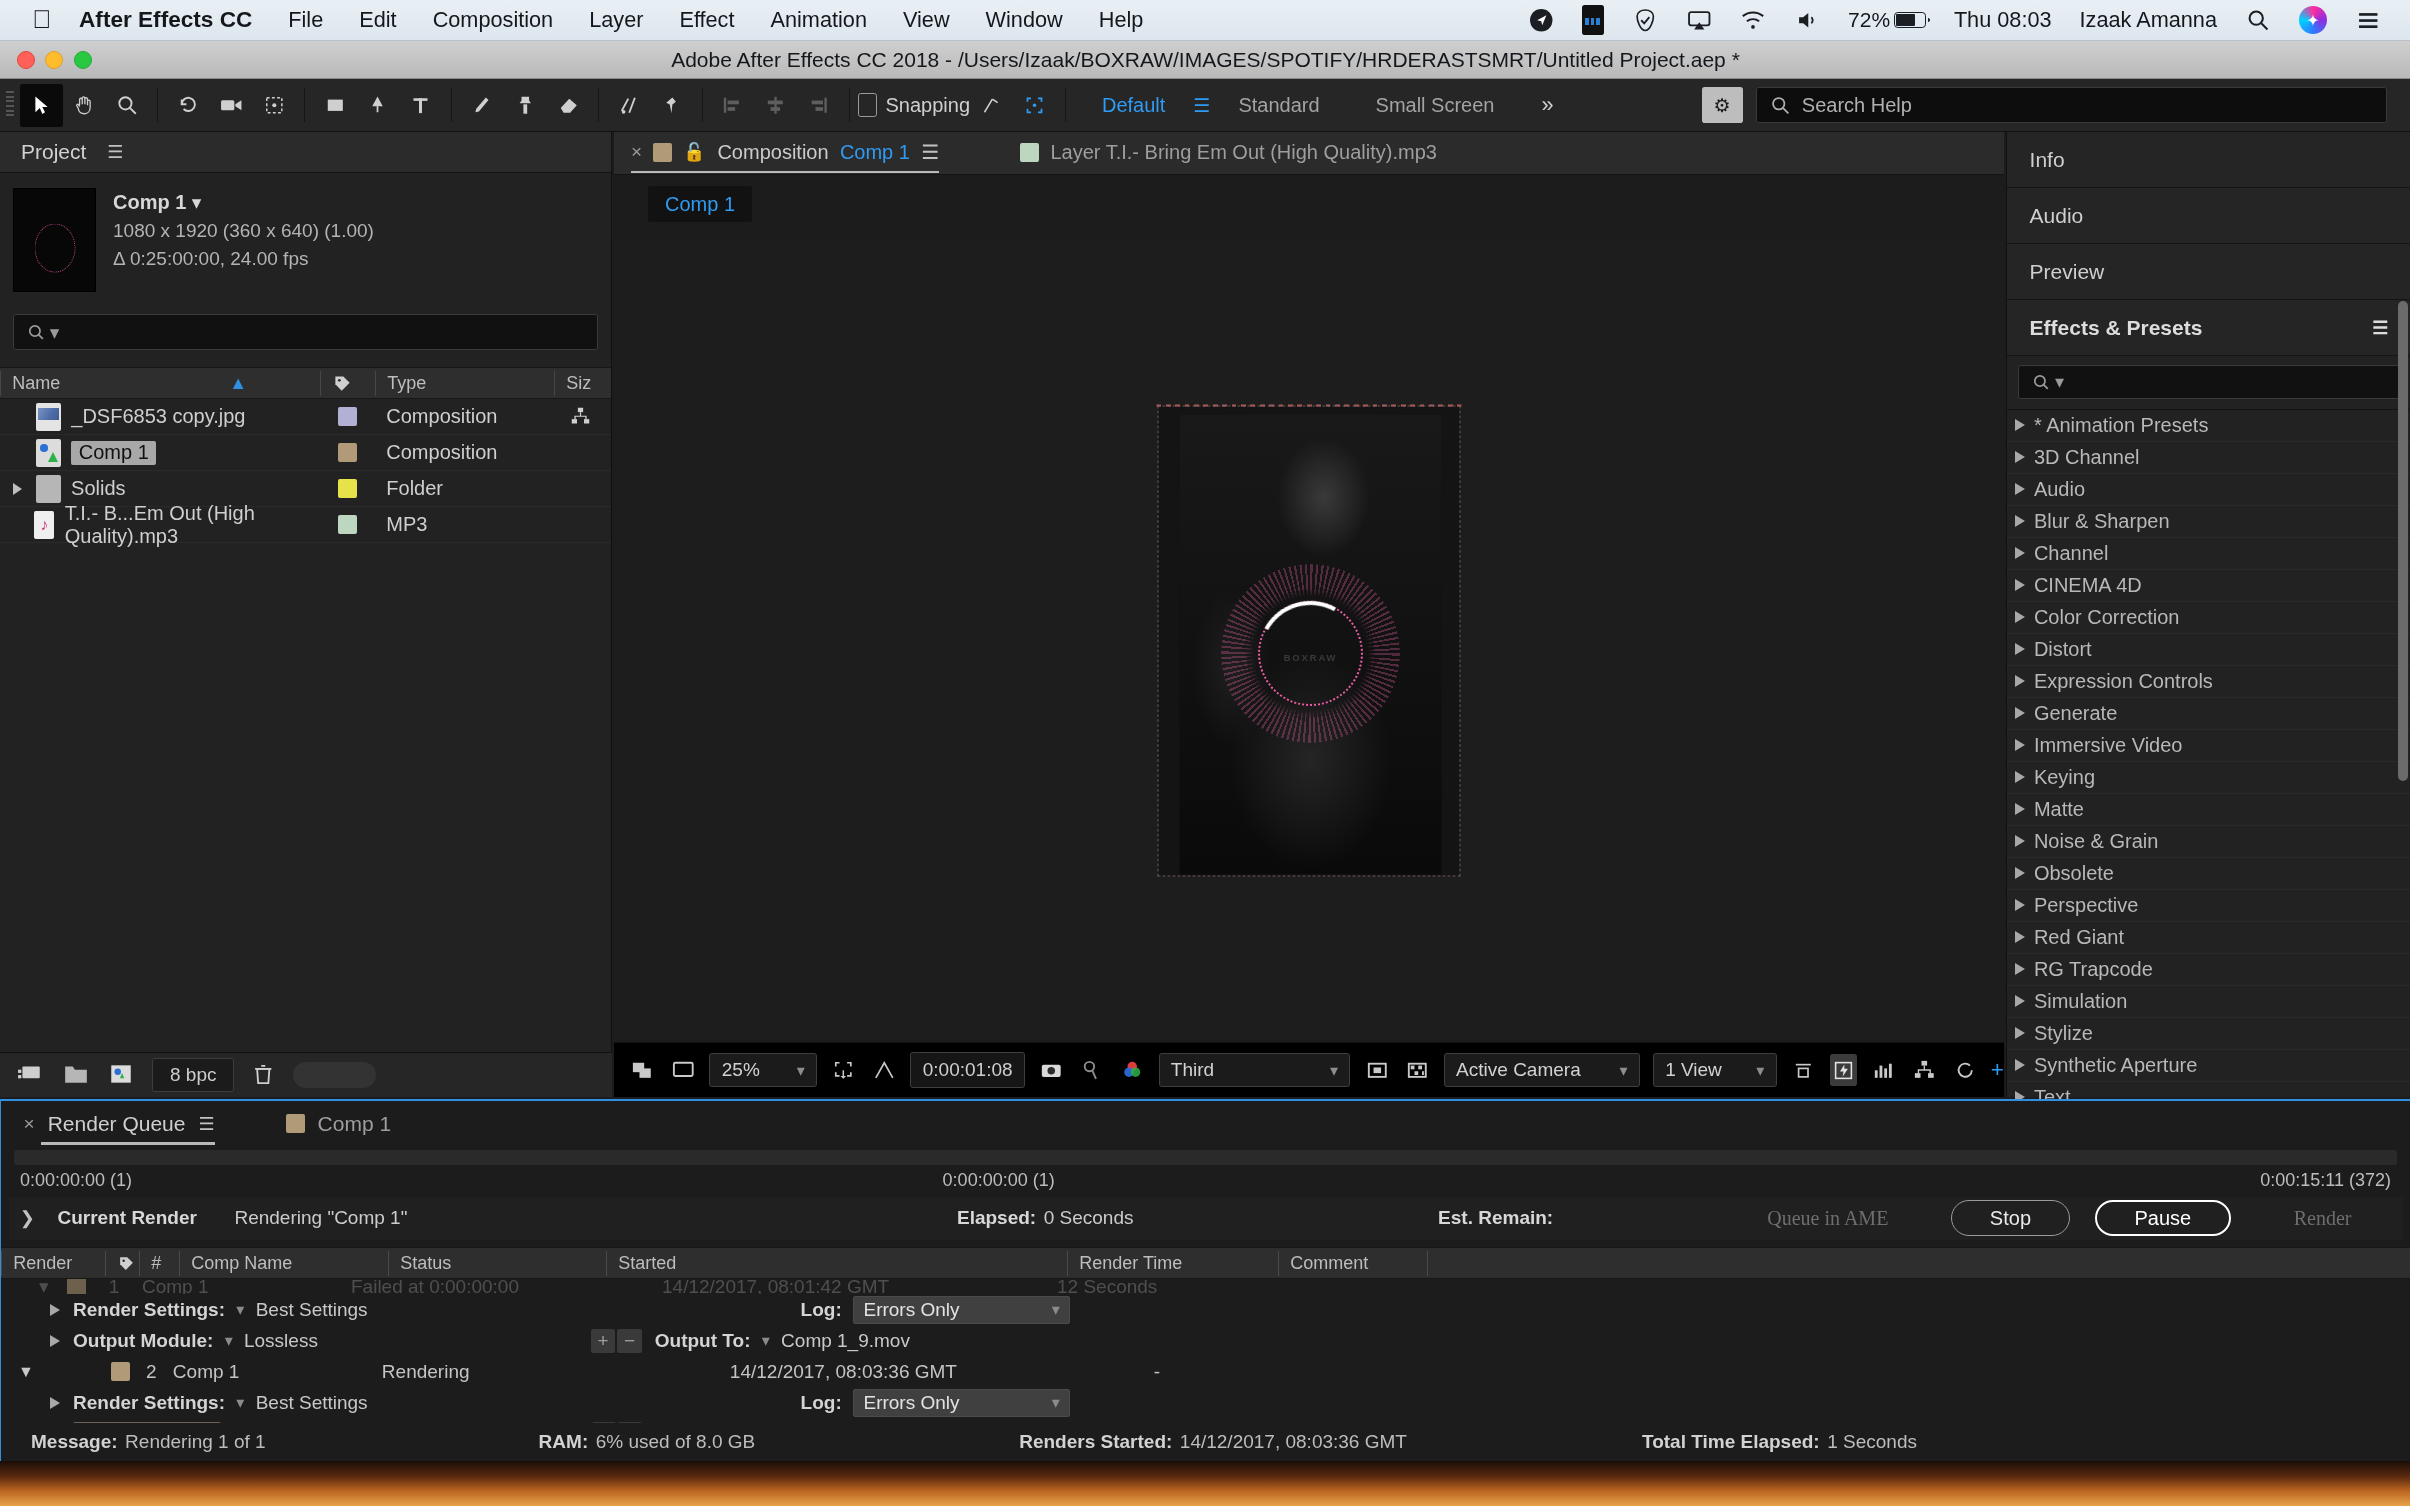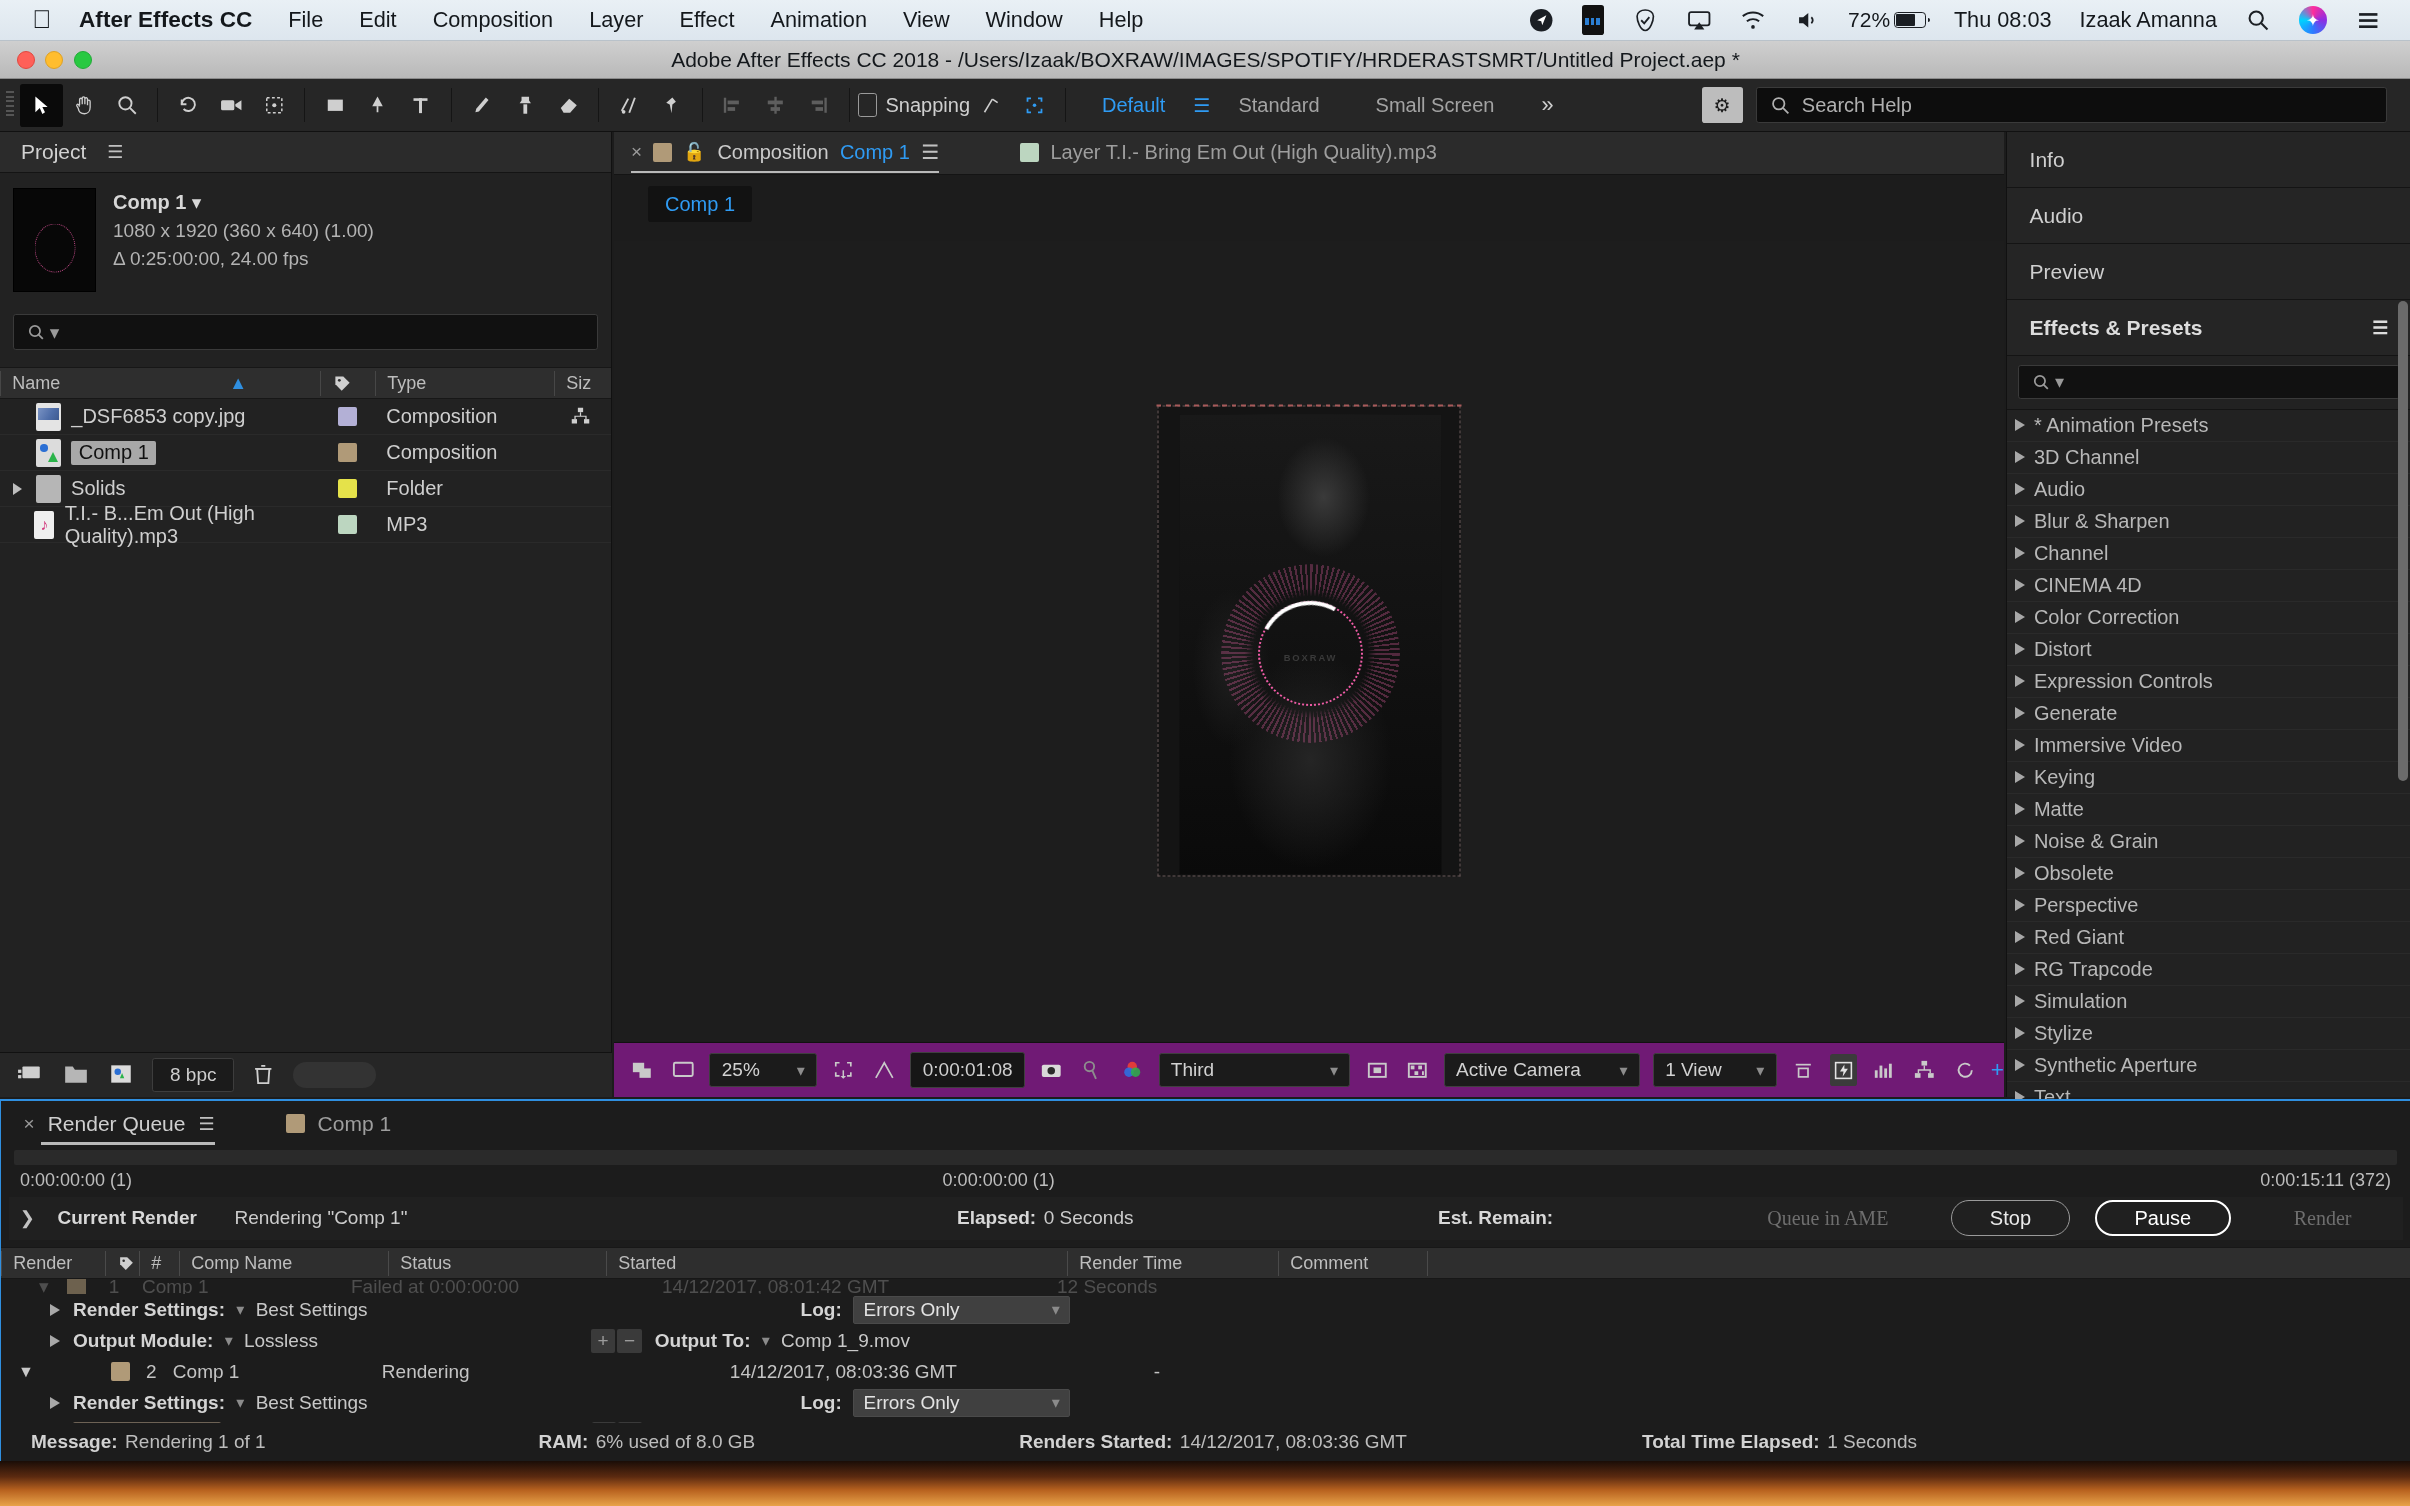--- a/index.html
+++ b/index.html
@@ -149,21 +149,21 @@
     background:repeating-conic-gradient(from 0deg, rgba(236,100,168,.30) 0deg 1.4deg, transparent 1.4deg 3.6deg);
     -webkit-mask-image:radial-gradient(circle,transparent 45%,#000 52%,#000 78%,transparent 97%);
     mask-image:radial-gradient(circle,transparent 45%,#000 52%,#000 78%,transparent 97%);}
   .dotring{position:absolute;left:50%;top:52%;transform:translate(-50%,-50%);
     width:105px;height:105px;border-radius:50%;border:2.8px dotted #ef5ca6;}
   .hilite{position:absolute;left:50%;top:52%;transform:translate(-50%,-50%) rotate(-16deg);
     width:105px;height:105px;border-radius:50%;border:4.7px solid transparent;border-top-color:#ffffff;
     filter:blur(0.4px);}
   .brand{position:absolute;left:50%;top:53%;transform:translate(-50%,-50%);
     color:#3a3a3a;font-size:9.4px;letter-spacing:1.9px;font-weight:bold;}
-  .compfooter{position:absolute;left:0;bottom:0;right:0;height:55px;background:#701a75;
+  .compfooter{position:absolute;left:0;bottom:0;right:0;height:55px;background:#000000;
     border-top:0.9px solid #111;display:flex;align-items:center;gap:13px;padding-left:15px;color:#c9c9c9;}
   .ctrl{background:#1b1b1b;border:0.9px solid #3f3f3f;border-radius:2.8px;height:34px;
     display:flex;align-items:center;padding:0 11.3px;gap:13px;color:#d2d2d2;font-size:19px;}
   .ctrl .cv{color:#8d8d8d;font-size:16px;}
   .cicon{width:32px;height:32px;display:flex;align-items:center;justify-content:center;color:#c9c9c9;font-size:18px;}
   .cicon.on{background:#3b3b3b;border-radius:2.8px;}
   .tcode{background:#161616;border:0.9px solid #3f3f3f;border-radius:2.8px;padding:5.6px 11.3px;
     color:#cfcfcf;font-size:19px;}
 
   

